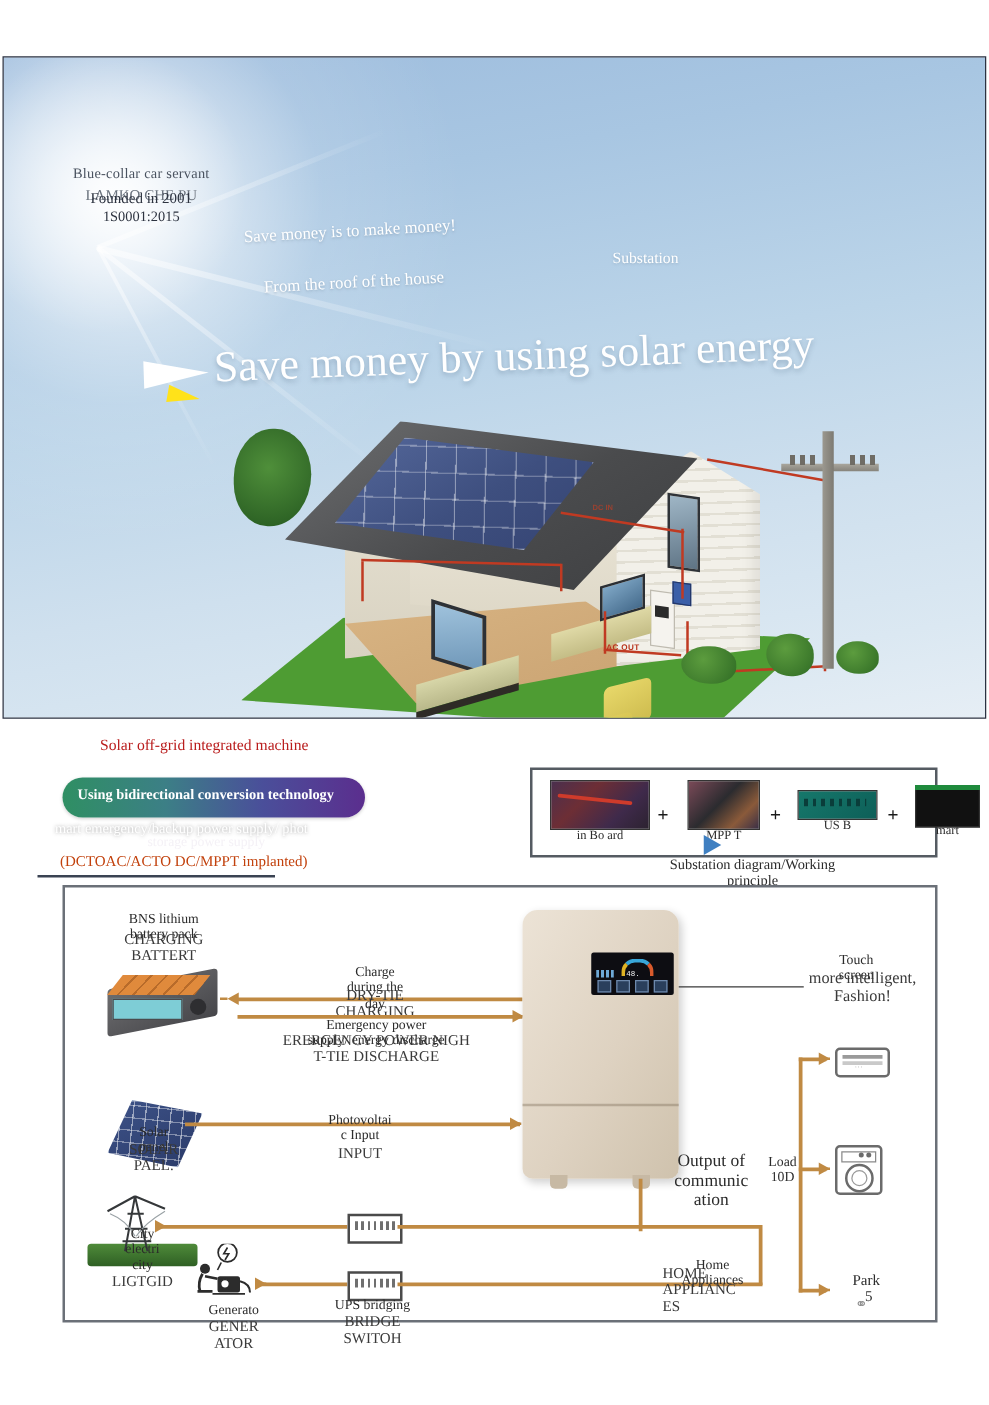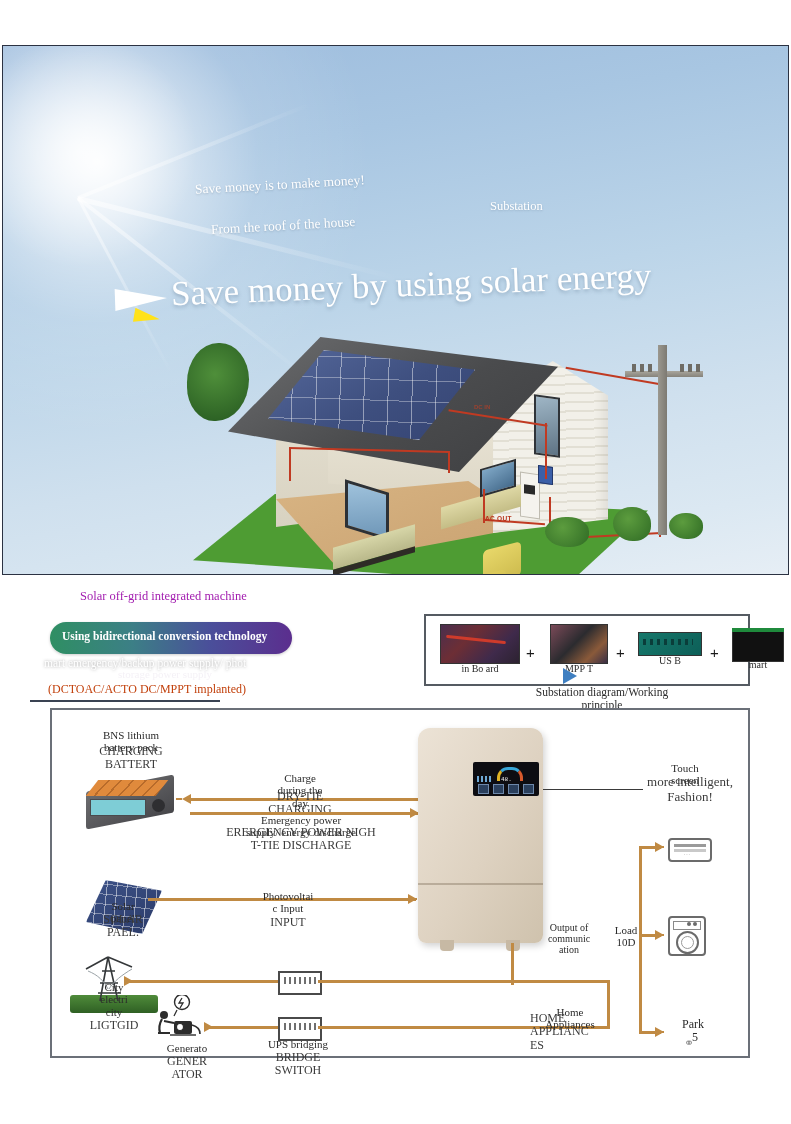--- a/index.html
+++ b/index.html
@@ -102,21 +102,21 @@
   .tree{position:absolute;left:-6px;top:12px;width:62px;height:78px;
         background:radial-gradient(circle at 45% 40%,#4f8f3a,#24571f);
         border-radius:52% 48% 55% 45%;}
   .wire{position:absolute;background:#c03a22;}
   .lbl-acout{position:absolute;left:292px;top:184px;font-size:6.5px;color:#b8331c;
         font-family:"Liberation Sans",sans-serif;font-weight:bold;letter-spacing:.3px;}
   .lbl-dcin{position:absolute;left:281px;top:73px;font-size:6px;color:#a8402c;
         font-family:"Liberation Sans",sans-serif;font-weight:bold;opacity:.85;}
 
   
-  .mid-title{position:absolute;left:80px;top:589px;font-size:12.5px;color:#a21caf;}
+  .mid-title{position:absolute;left:80px;top:589px;font-size:12.5px;color:#b91c1c;}
   .grad-bar{position:absolute;left:50px;top:622px;width:242px;height:32px;
         border-radius:16px;background:linear-gradient(90deg,#2f8f63 0%,#3c7f86 34%,#4a4f9a 66%,#5b2e8e 100%);
         box-shadow:0 1px 3px rgba(0,0,0,.2);}
   .grad-bar span{position:absolute;left:12px;top:8px;font-size:11.5px;color:#fff;white-space:nowrap;
         font-family:"Liberation Serif",serif;font-weight:bold;}
   .mid-l2{position:absolute;left:44px;top:657px;font-size:11.5px;color:#ffffff;white-space:nowrap;
         text-shadow:0 0 3px rgba(60,60,60,.5);}
   .mid-l3{position:absolute;left:118px;top:668px;font-size:11px;color:#efeaf2;white-space:nowrap;opacity:.65;}
   .mid-l4{position:absolute;left:48px;top:682px;font-size:12px;color:#c2410c;white-space:nowrap;}
   .mid-rule{position:absolute;left:30px;top:700px;width:190px;height:2px;background:#3a4352;}
@@ -220,20 +220,26 @@
 </head>
 <body>
 
 <div class="hero">
 
   <div class="sunray" style="left:75px;top:150px;width:330px;height:5px;transform:rotate(14deg);"></div>
   <div class="sunray" style="left:75px;top:150px;width:290px;height:4px;transform:rotate(38deg);"></div>
   <div class="sunray" style="left:75px;top:150px;width:250px;height:4px;transform:rotate(-22deg);"></div>
   <div class="sunray" style="left:75px;top:150px;width:200px;height:3px;transform:rotate(62deg);"></div>
 
+  <div class="logo-box">
+    <div class="logo-l1">Blue-collar car servant</div>
+    <div class="logo-l2">LAMKO CHE PU</div>
+    <div class="logo-l3">Founded in 2001</div>
+    <div class="logo-l4">1S0001:2015</div>
+  </div>
 
   <div class="tag-a">Save money is to make money!</div>
   <div class="tag-b">From the roof of the house</div>
   <div class="tag-c">Substation</div>
 
   <div class="arrow-w"></div>
   <div class="arrow-y"></div>
   <div class="headline">Save money by using solar energy</div>
 
   <div class="illus">
@@ -466,21 +472,21 @@
 <div class="d-txt" style="left:630px;top:762px;width:110px;font-size:11px;">
   <div>Touch</div>
   <div>screen</div>
 </div>
 <div class="ov" style="left:630px;top:775px;width:120px;font-size:13px;">
   <div>more intelligent,</div>
   <div>Fashion!</div>
 </div>
 
 <div class="vline" style="left:511px;top:943px;height:42px;"></div>
-<div class="d-txt" style="left:530px;top:922px;width:78px;font-size:10px;text-align:center;">
+<div class="d-txt" style="left:530px;top:922px;width:78px;font-size:14px;text-align:center;">
   <div>Output of</div>
   <div>communic</div>
   <div>ation</div>
 </div>
 
 <div class="d-txt" style="left:532px;top:1006px;width:76px;font-size:11px;">
   <div>Home</div>
   <div>Appliances</div>
 </div>
 <div class="ov" style="left:530px;top:1012px;width:80px;font-size:12px;text-align:left;">

